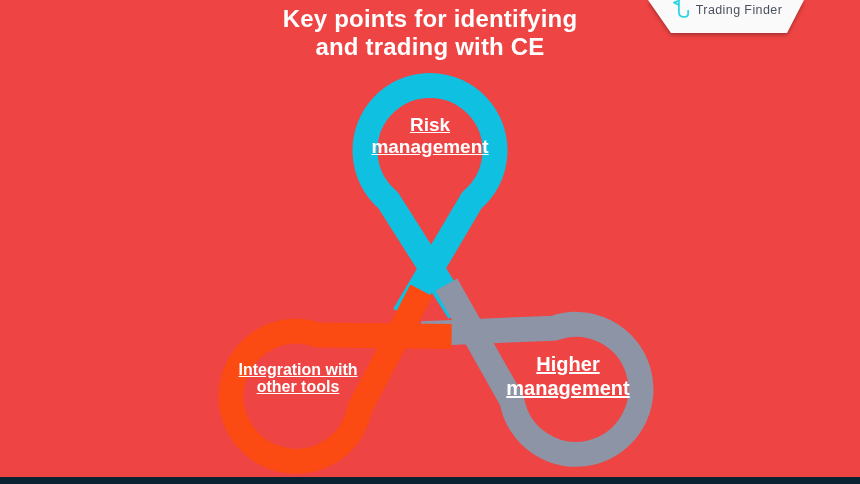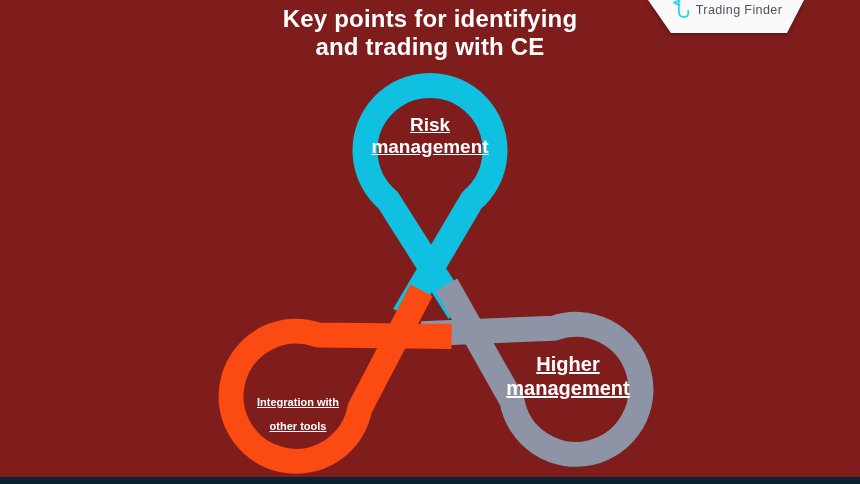--- a/index.html
+++ b/index.html
@@ -24,21 +24,21 @@
   .trefoil-svg{position:absolute;left:0;top:0;}
   .loop-label{
     position:absolute;
     text-align:center;
     color:#ffffff;
     font-weight:700;
     white-space:pre-line;
     text-decoration:underline;
   }
   .label-risk{left:320px;top:114px;width:220px;font-size:19px;line-height:22px;}
-  .label-integration{left:188px;top:361px;width:220px;font-size:11px;line-height:24px;margin-top:29px;}
+  .label-integration{left:188px;top:361px;width:220px;font-size:16px;line-height:17px;}
   .label-higher{left:458px;top:353px;width:220px;font-size:20px;line-height:23.5px;}
   .banner-wrap{
     position:absolute;left:648px;top:0;
     filter:drop-shadow(0 2px 2px rgba(0,0,0,0.30));
   }
   .banner{
     width:156px;height:33px;
     background:#fafafa;
     clip-path:polygon(0 0, 156px 0, 139px 33px, 23px 33px);
     display:flex;align-items:center;justify-content:center;
@@ -51,21 +51,21 @@
     letter-spacing:0.4px;
     font-weight:400;
   }
   .bottom-bar{
     position:absolute;left:0;bottom:0;width:860px;height:7px;
   }
 </style>
 </head>
 <body>
 
-<div class="canvas" style="background-color: #7f1d1d;">
+<div class="canvas" style="background-color: #ef4444;">
 
   <div class="title">Key points for identifying
 and trading with CE</div>
 
   <svg class="trefoil-svg" width="860" height="484" viewBox="0 0 860 484" fill="none">
 
     <path d="M 404 315 L 472 200 A 65 65 0 1 0 388 200 L 459 312" stroke-width="25" stroke-linejoin="round" fill="none" stroke="#0fc0e0"></path>
 
     <path d="M 404 315 L 472 200 A 65 65 0 1 0 388 200 L 459 312" transform="rotate(120 434 312)" stroke-width="25" stroke-linejoin="round" fill="none" stroke="#8c94a6"></path>
 

